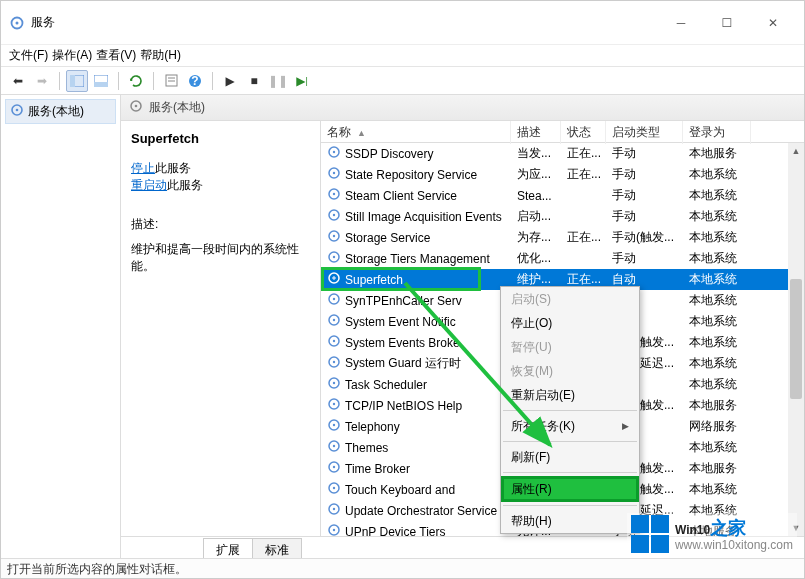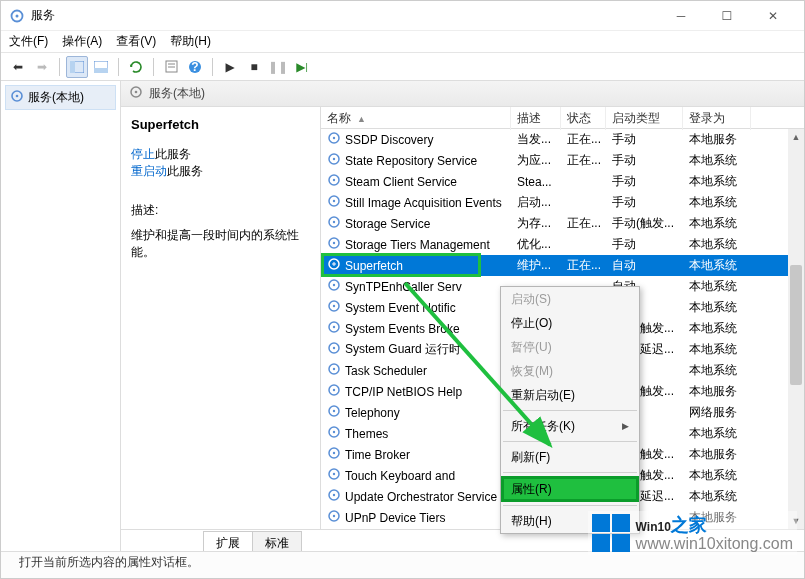--- a/index.html
+++ b/index.html
@@ -1,38 +1,38 @@
 <!DOCTYPE html>
 <html><head>
 <meta charset="utf-8">
 <style>
 *{margin:0;padding:0;box-sizing:border-box;font-family:"Microsoft YaHei","Segoe UI",sans-serif;font-size:12px}
 body{background:#fff;width:805px;height:579px;overflow:hidden;position:relative}
 .window{width:100%;height:100%;display:flex;flex-direction:column;border:1px solid #ccc}
-.titlebar{height:30px;display:flex;align-items:center;padding:0 8px;border-bottom:1px solid #eee}
+.titlebar{height:44px;display:flex;align-items:center;padding:0 8px;border-bottom:1px solid #eee}
 .titlebar .ticon{width:16px;height:16px;margin-right:6px;display:inline-flex;align-items:center;justify-content:center}
 .title{flex:1}
 .winbtns{display:flex;gap:16px;margin-right:8px}
 .winbtn{width:30px;height:22px;display:flex;align-items:center;justify-content:center;color:#555}
-.menubar{height:22px;display:flex;align-items:flex-end;padding:0 6px;gap:10px;border-bottom:1px solid #e5e5e5}
+.menubar{height:22px;display:flex;align-items:flex-end;padding:0 6px;gap:0;border-bottom:1px solid #e5e5e5}
 .menuitem{padding:2px 2px;cursor:default}
 .toolbar{height:28px;display:flex;align-items:center;padding:0 6px;border-bottom:1px solid #ddd;gap:2px}
 .tbtn{width:22px;height:22px;display:inline-flex;align-items:center;justify-content:center;color:#333;border:1px solid transparent;border-radius:2px}
 .tbtn.sel{border-color:#9db6d9;background:#dce8f7}
 .tsep{width:1px;height:18px;background:#ccc;margin:0 4px}
 .body{flex:1;display:flex;overflow:hidden}
 .left-pane{width:120px;border-right:1px solid #ddd;padding:4px;background:#fff}
 .tree-item{display:flex;align-items:center;gap:4px;padding:3px 4px;background:#e7eef7;border:1px solid #cde0f4}
 .gear{display:inline-block}
 .main-pane{flex:1;display:flex;flex-direction:column;overflow:hidden}
 .main-head{height:26px;background:linear-gradient(#f4f4f4,#eaeaea);border-bottom:1px solid #ddd;display:flex;align-items:center;padding:0 8px;gap:6px;color:#444}
 .main-body{flex:1;display:flex;overflow:hidden}
 .detail-pane{width:200px;border-right:1px solid #ddd;padding:10px}
 .svc-name{font-weight:bold;font-size:13px;margin-bottom:14px}
-.link{color:#0066cc;cursor:pointer}
+.link{color:#0066cc;text-decoration:underline;cursor:pointer}
 .desc-lab{margin-top:22px}
 .desc-txt{margin-top:8px}
 .list-pane{flex:1;overflow:hidden;position:relative}
 .list-head,.list-row{display:grid;grid-template-columns:190px 50px 45px 77px 68px}
 .list-head{height:22px;border-bottom:1px solid #ddd;background:#fff}
 .list-head .col{padding:3px 6px;border-right:1px solid #eee;display:flex;align-items:center;gap:6px;color:#333}
 .sort-arr{font-size:9px;color:#888}
 .rows{overflow:hidden}
 .list-row{height:21px;align-items:center}
 .list-row .cell{padding:0 6px;white-space:nowrap;overflow:hidden;text-overflow:ellipsis;display:flex;align-items:center;gap:4px}
@@ -41,31 +41,31 @@
 .hlbox{border:3px solid #1fbf3f;position:absolute;pointer-events:none}
 .ctxmenu{position:absolute;left:500px;top:286px;width:140px;background:#f5f5f5;border:1px solid #b5b5b5;box-shadow:2px 2px 6px rgba(0,0,0,.25);z-index:20}
 .ctxitem{height:24px;display:flex;align-items:center;padding:0 10px;cursor:default}
 .ctxitem.disabled{color:#9a9a9a}
 .ctxsep{height:1px;background:#d0d0d0;margin:3px 2px}
 .ctxitem.sub::after{content:"▶";margin-left:auto;font-size:9px;color:#555}
 .ctxitem.hl{background:#1fbf3f;border:3px solid #0a9c2a;color:#000;height:26px;padding:0 7px}
 .tabs{height:22px;display:flex;align-items:flex-start;padding-left:82px;border-top:1px solid #ddd}
 .tab{padding:3px 12px;border:1px solid #ccc;border-bottom:none;background:#fff;position:relative;top:1px;margin-right:-1px}
 .tab.inactive{background:#f2f2f2}
-.statusbar{height:27px;border-top:1px solid #ddd;padding:2px 18px;color:#333;background:#fcfcfc}
+.statusbar{height:20px;border-top:1px solid #ddd;padding:2px 6px;color:#333;background:#fcfcfc}
 .scroll{position:absolute;right:0;top:22px;width:16px;bottom:0;background:#f0f0f0;display:flex;flex-direction:column;align-items:center}
 .scroll .arr{height:16px;font-size:9px;color:#666;display:flex;align-items:center;justify-content:center;width:100%}
 .scroll .thumb{width:12px;background:#c7c7c7;border-radius:2px;margin-top:120px;height:120px}
 .arrow-svg{position:absolute;pointer-events:none;z-index:30}
 .watermark{position:absolute;right:8px;bottom:24px;display:flex;align-items:center;gap:6px;z-index:40;background:rgba(255,255,255,.4);padding:2px 4px}
 .watermark .logo{width:38px;height:38px;display:grid;grid-template-columns:1fr 1fr;grid-template-rows:1fr 1fr;gap:2px}
 .watermark .logo span{background:#0078d7}
 .watermark .wt{font-size:20px;font-weight:bold;color:#222}
 .watermark .wt small{color:#0078d7;font-size:18px}
-.watermark .url{font-size:16px;color:#888;display:block;text-align:right;margin-top:-2px}
+.watermark .url{font-size:12px;color:#888;display:block;text-align:right;margin-top:-2px}
 </style>
 </head>
 <body>
 
 <div class="window">
   <div class="titlebar">
     <span class="ticon">
       <svg width="16" height="16" viewBox="0 0 16 16">
           <circle cx="8" cy="8" r="5.5" fill="none" stroke="#5a8fd6" stroke-width="1.8"></circle>
           <circle cx="8" cy="8" r="1.5" fill="#5a8fd6"></circle>

